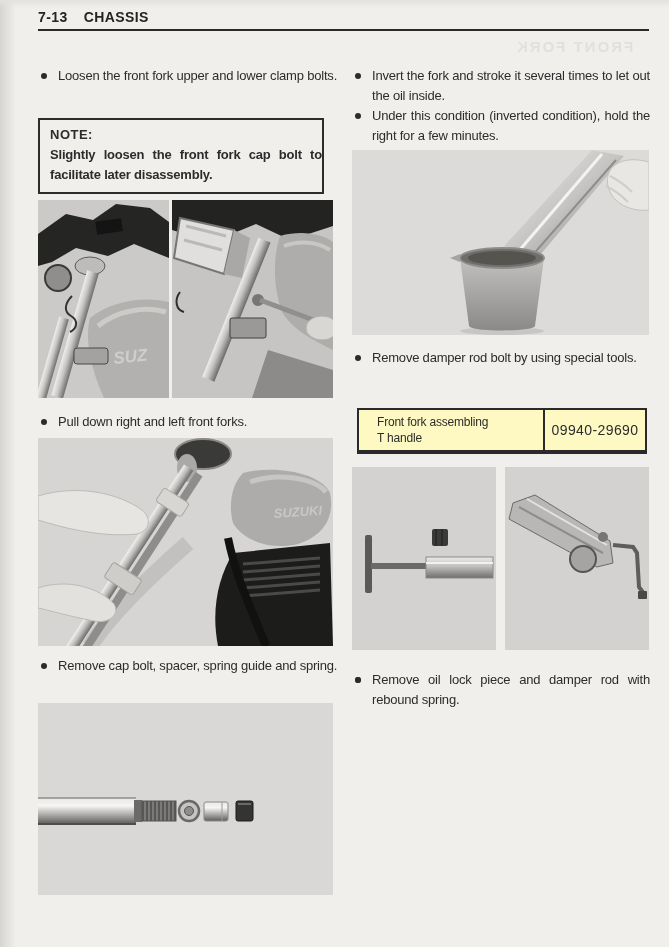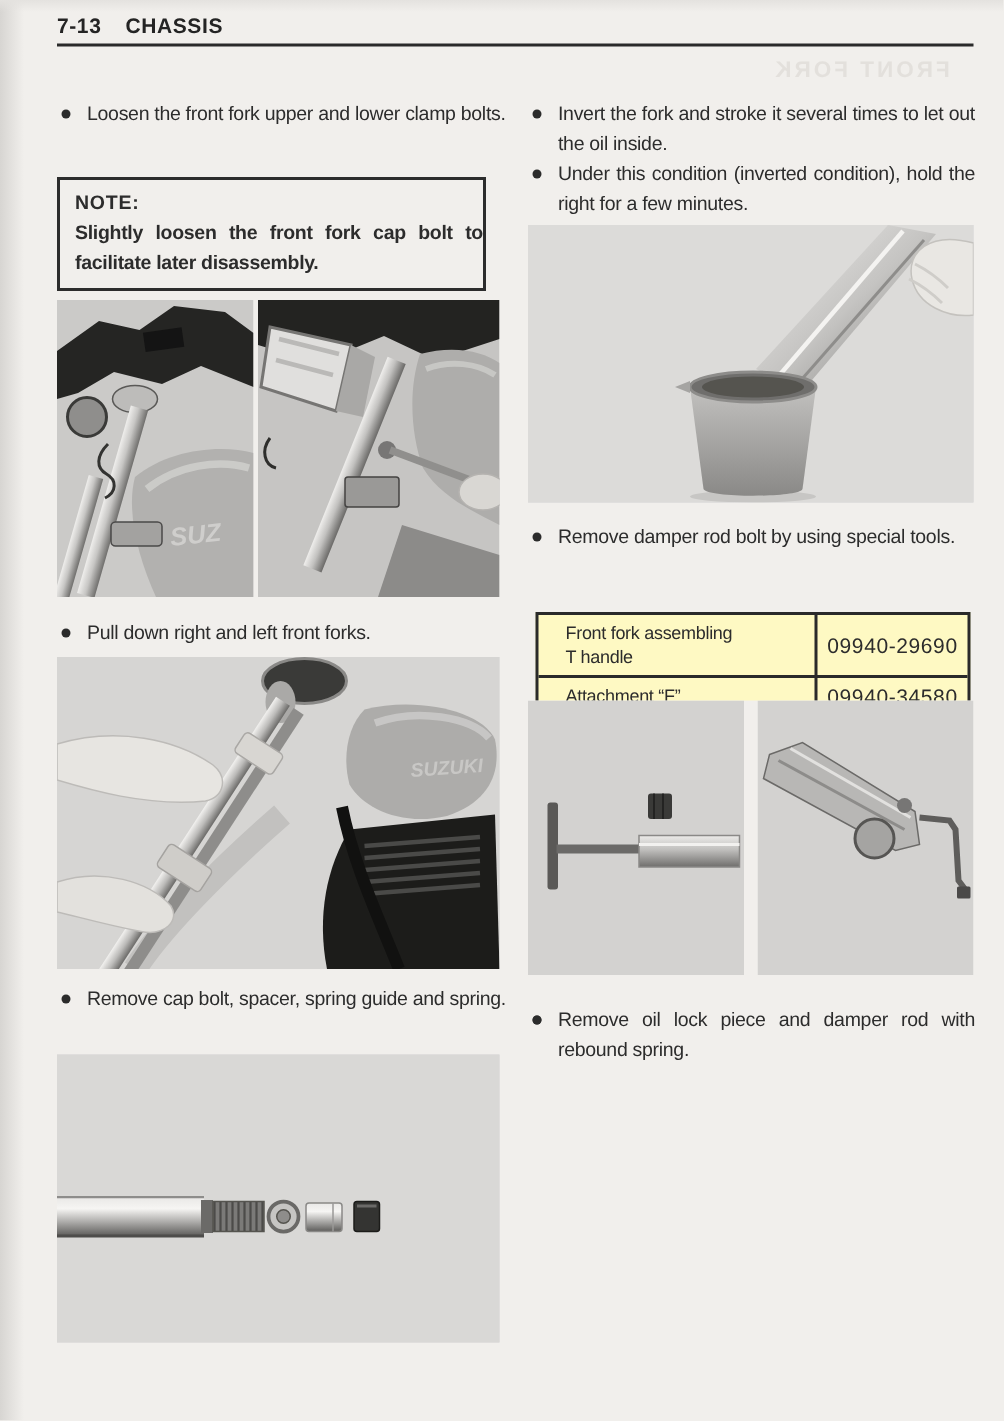--- a/index.html
+++ b/index.html
@@ -243,26 +243,20 @@
 </div>
 
 <div class="abs tool-table">
   <div class="tt-row tt-row1">
     <div class="tt-name">
       <div>Front fork assembling</div>
       <div>T handle</div>
     </div>
     <div class="tt-num">09940-29690</div>
   </div>
-  <div class="tt-row tt-row2">
-    <div class="tt-name">
-      <div>Attachment “F”</div>
-    </div>
-    <div class="tt-num">09940-34580</div>
-  </div>
 </div>
 
 <div class="abs photo photo-pair" style="left:352px;top:467px;width:297px;height:183px;background:#f1efec;gap:9px;">
   <svg width="144" height="183" viewBox="0 0 144 183">
     <defs>
       <linearGradient id="ch6" x1="0" y1="0" x2="0" y2="1">
         <stop offset="0" stop-color="#eceImpossible" stop-opacity="0"></stop>
       </linearGradient>
       <linearGradient id="ch7" x1="0" y1="0" x2="0" y2="1">
         <stop offset="0" stop-color="#ecebe9"></stop>

